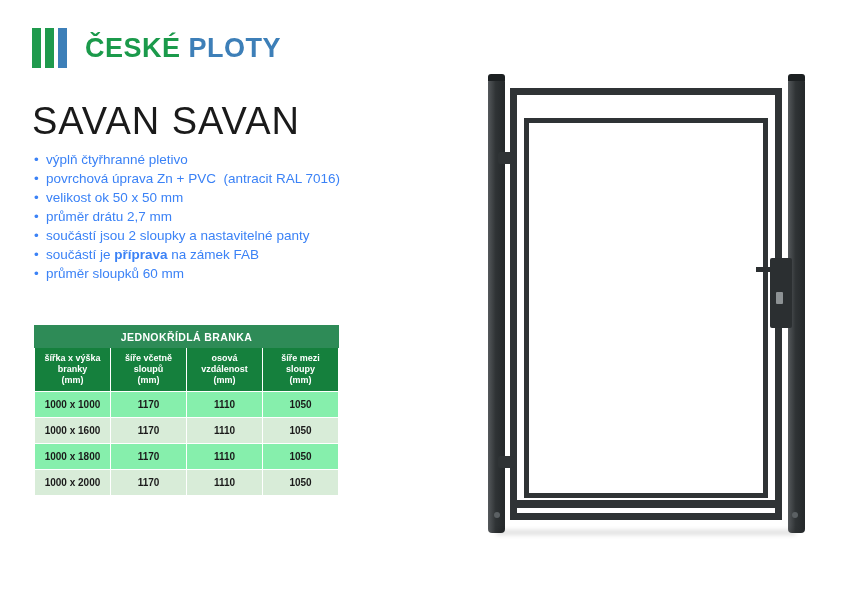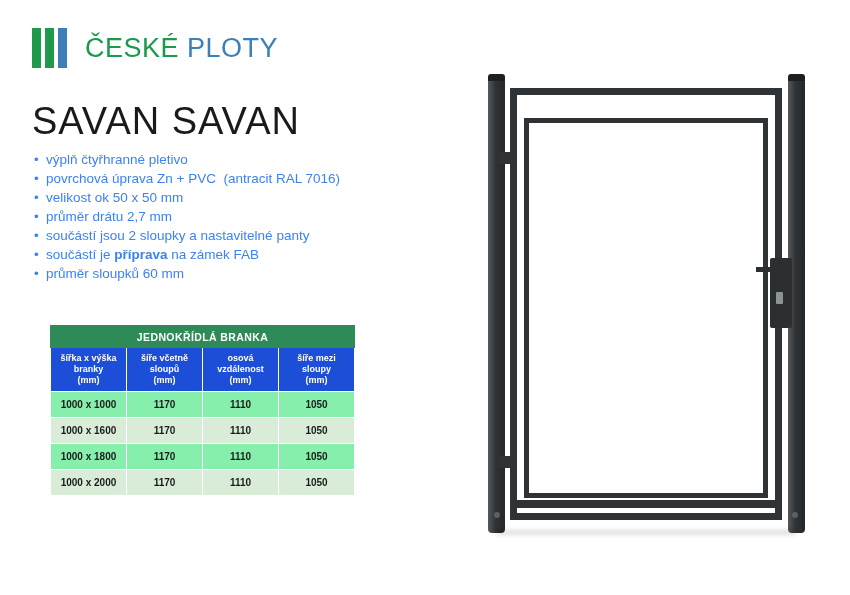--- a/index.html
+++ b/index.html
@@ -37,21 +37,21 @@
   .logo-bar {
     width: 9px;
     height: 40px;
     background: #1f9a4d;
     margin-right: 4px;
   }
   .logo-bar.b2 { background: #1f9a4d; }
   .logo-bar.b3 { background: #3d7fb8; }
   .logo-text {
     font-size: 27px;
-    font-weight: normal;
+    font-weight: bold;
     letter-spacing: 0.5px;
     text-align: center;
   }
   .logo-text .t1 { color: #1b9a4b; }
   .logo-text .t2 { color: #3d7fb8; }
 
   
   .title {
     position: absolute;
     left: 32px;
@@ -81,21 +81,21 @@
     content: "\2022";
     position: absolute;
     left: 2px;
     top: 0;
   }
   .bullet b { font-weight: bold; }
 
   
   .table-wrap {
     position: absolute;
-    left: 50px;
+    left: 34px;
     top: 325px;
     width: 305px;
   }
   table {
     border-collapse: collapse;
     width: 305px;
     table-layout: fixed;
   }
   th, td {
     border: 1px solid #ffffff;
@@ -105,21 +105,21 @@
   .th-title {
     background: #2e8b57;
     color: #ffffff;
     font-size: 10.5px;
     font-weight: bold;
     letter-spacing: 0.4px;
     padding: 5px 0 4px 0;
     border: 1px solid #2e8b57;
   }
   .th-sub {
-    background: #1d4ed8;
+    background: #15803d;
     color: #ffffff;
     font-size: 9px;
     font-weight: bold;
     line-height: 11px;
     padding: 5px 2px 5px 2px;
     margin-top: 9px;
   }
   .col1 { width: 88px; }
   .col2 { width: 72px; }
   .col3 { width: 74px; }

